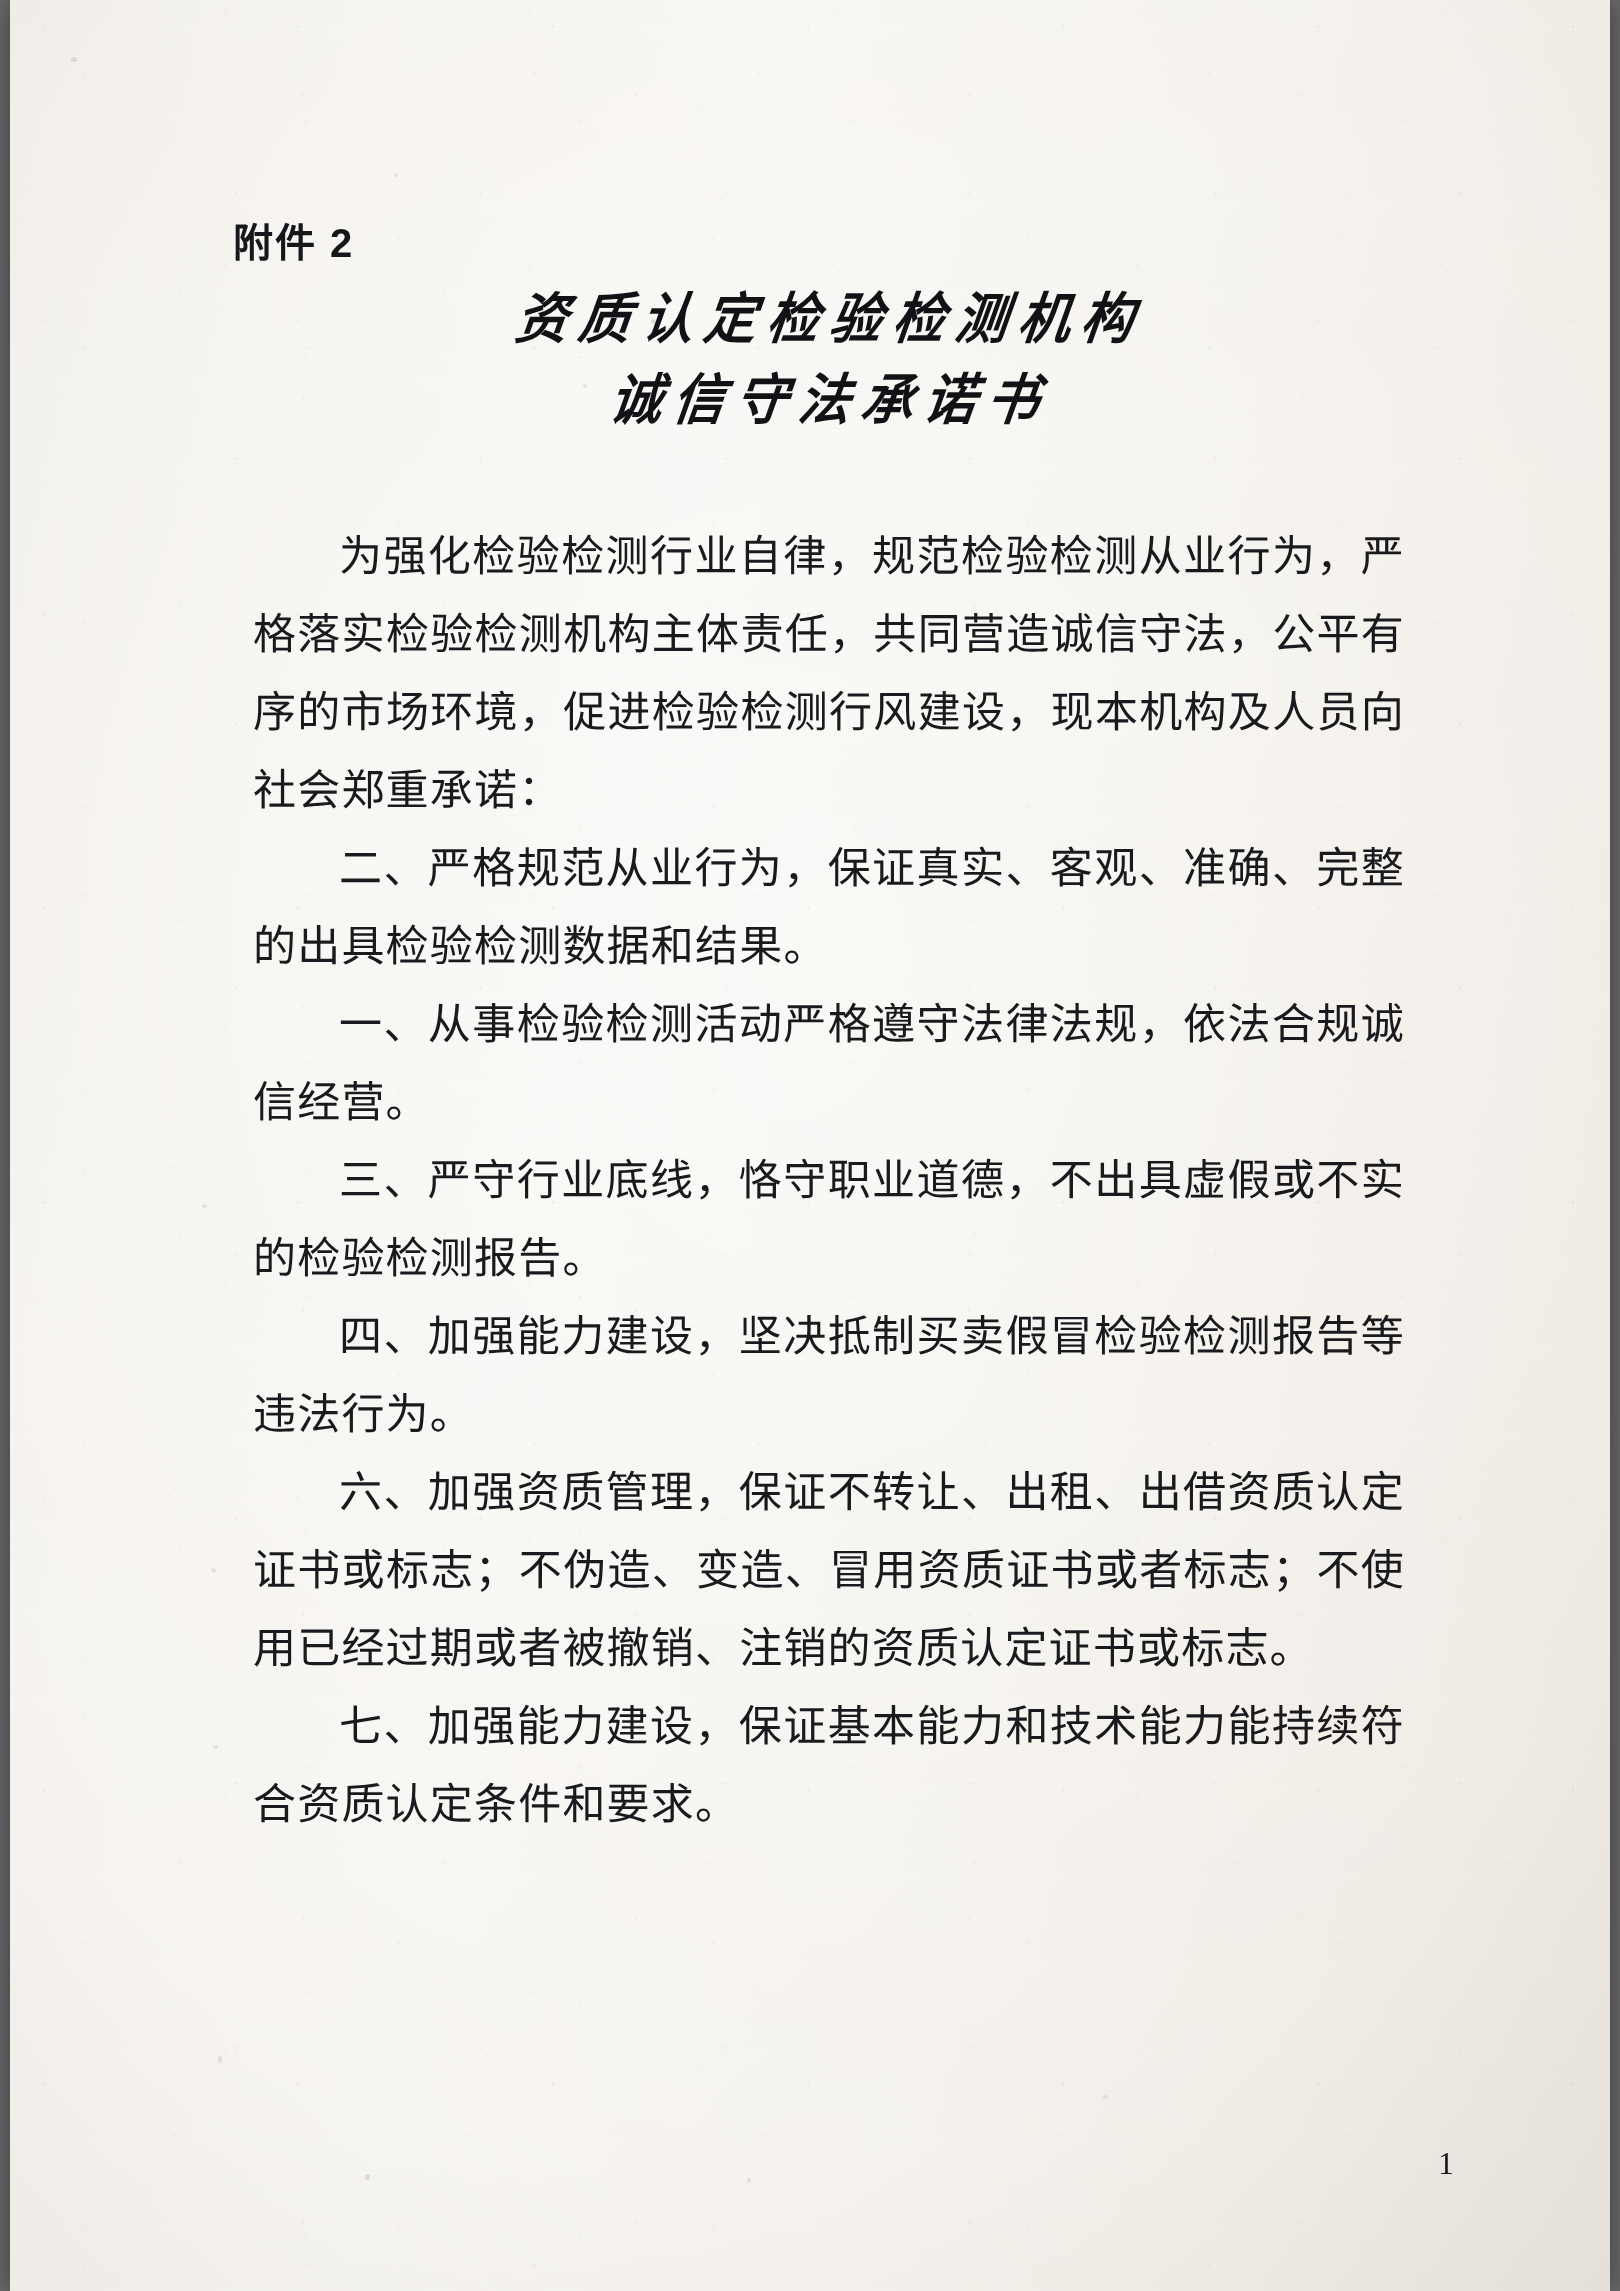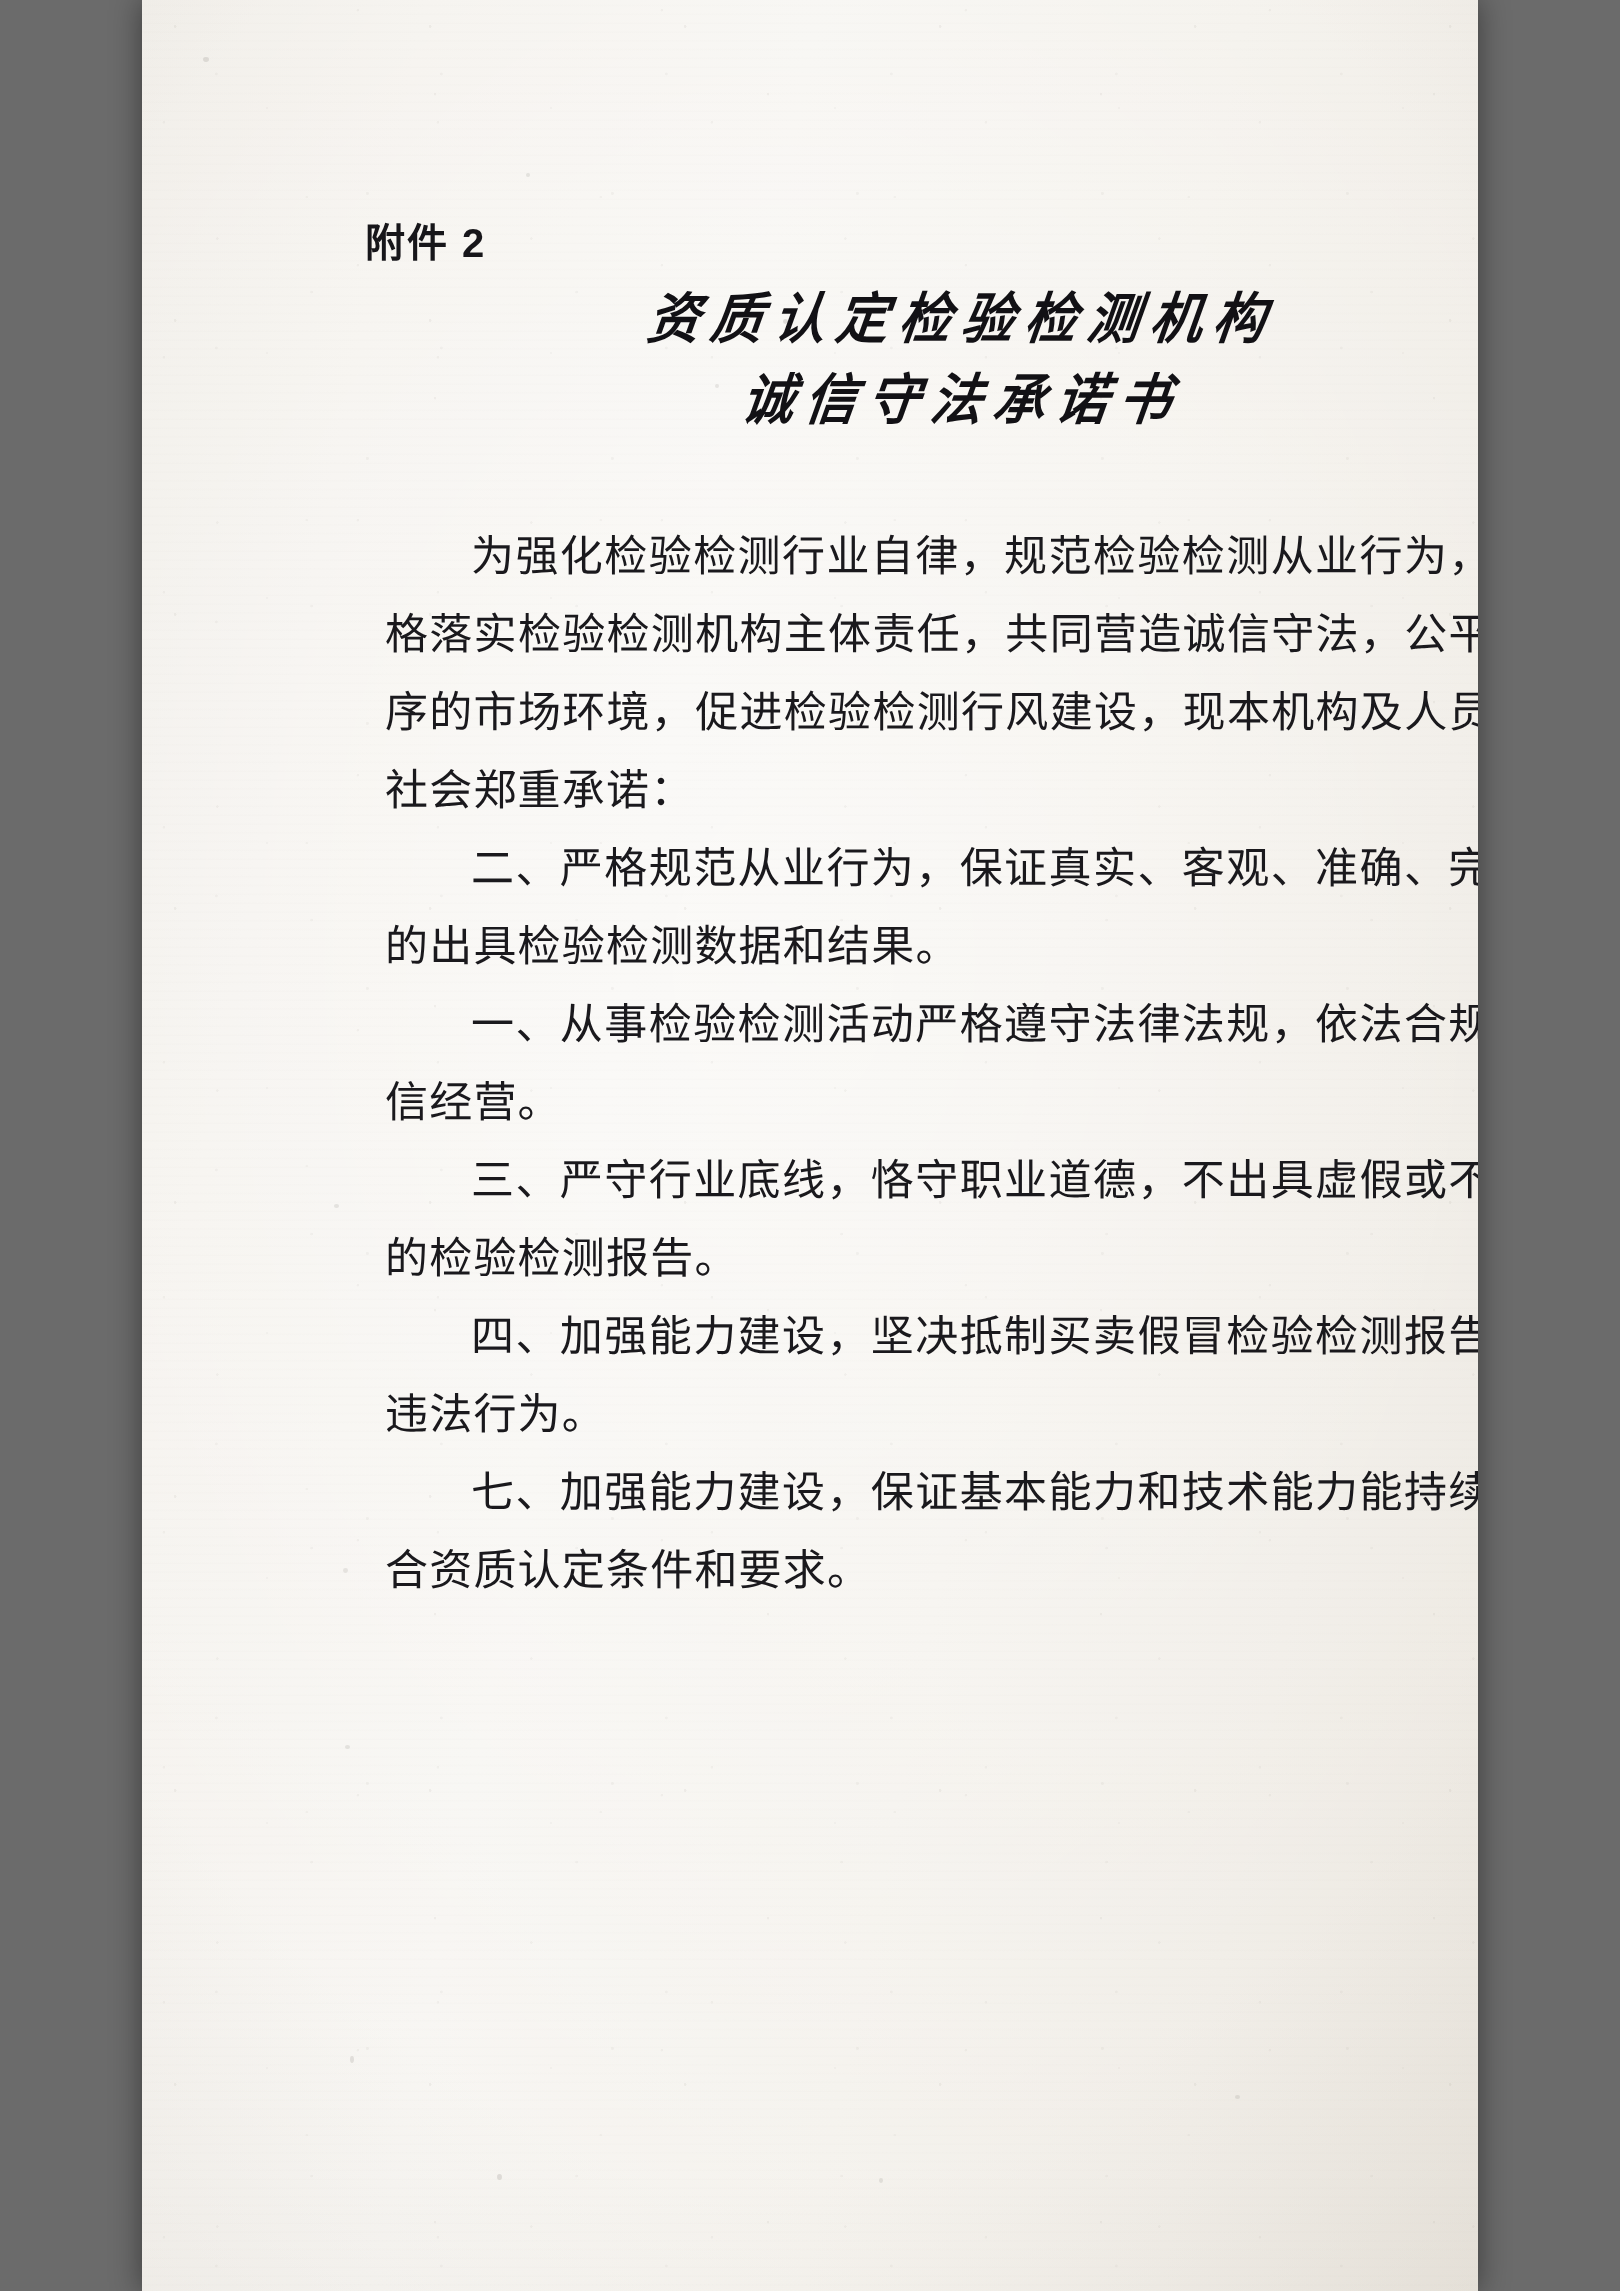--- a/index.html
+++ b/index.html
@@ -5,21 +5,21 @@
 <style>
   html, body {
     margin: 0;
     padding: 0;
     background: #6b6b6b;
   }
 
   
   #page {
     position: relative;
-    width: 1336px;
+    width: 1600px;
     height: 2292px;
     margin: 0 auto;
     overflow: hidden;
     background:
       
       radial-gradient(ellipse 130% 110% at 48% 42%,
           rgba(255,255,255,0.55) 0%,
           rgba(255,255,255,0.18) 48%,
           rgba(196,190,182,0.30) 82%,
           rgba(150,144,136,0.48) 100%),
@@ -182,20 +182,21 @@
     <div class="doc-title doc-title-line1">资质认定检验检测机构</div>
 
     <div class="doc-title doc-title-line2">诚信守法承诺书</div>
 
     <div class="body-block">
       <p class="para">为强化检验检测行业自律，规范检验检测从业行为，严格落实检验检测机构主体责任，共同营造诚信守法，公平有序的市场环境，促进检验检测行风建设，现本机构及人员向社会郑重承诺：</p>
       <p class="para">二、严格规范从业行为，保证真实、客观、准确、完整的出具检验检测数据和结果。</p>
       <p class="para">一、从事检验检测活动严格遵守法律法规，依法合规诚信经营。</p>
       <p class="para">三、严守行业底线，恪守职业道德，不出具虚假或不实的检验检测报告。</p>
       <p class="para">四、加强能力建设，坚决抵制买卖假冒检验检测报告等违法行为。</p>
+      <p class="para">六、加强资质管理，保证不转让、出租、出借资质认定证书或标志；不伪造、变造、冒用资质证书或者标志；不使用已经过期或者被撤销、注销的资质认定证书或标志。</p>
       <p class="para">七、加强能力建设，保证基本能力和技术能力能持续符合资质认定条件和要求。</p>
     </div>
 
     <div class="page-number">1</div>
 
   </div>
 </div>
 
 
 </body></html>

